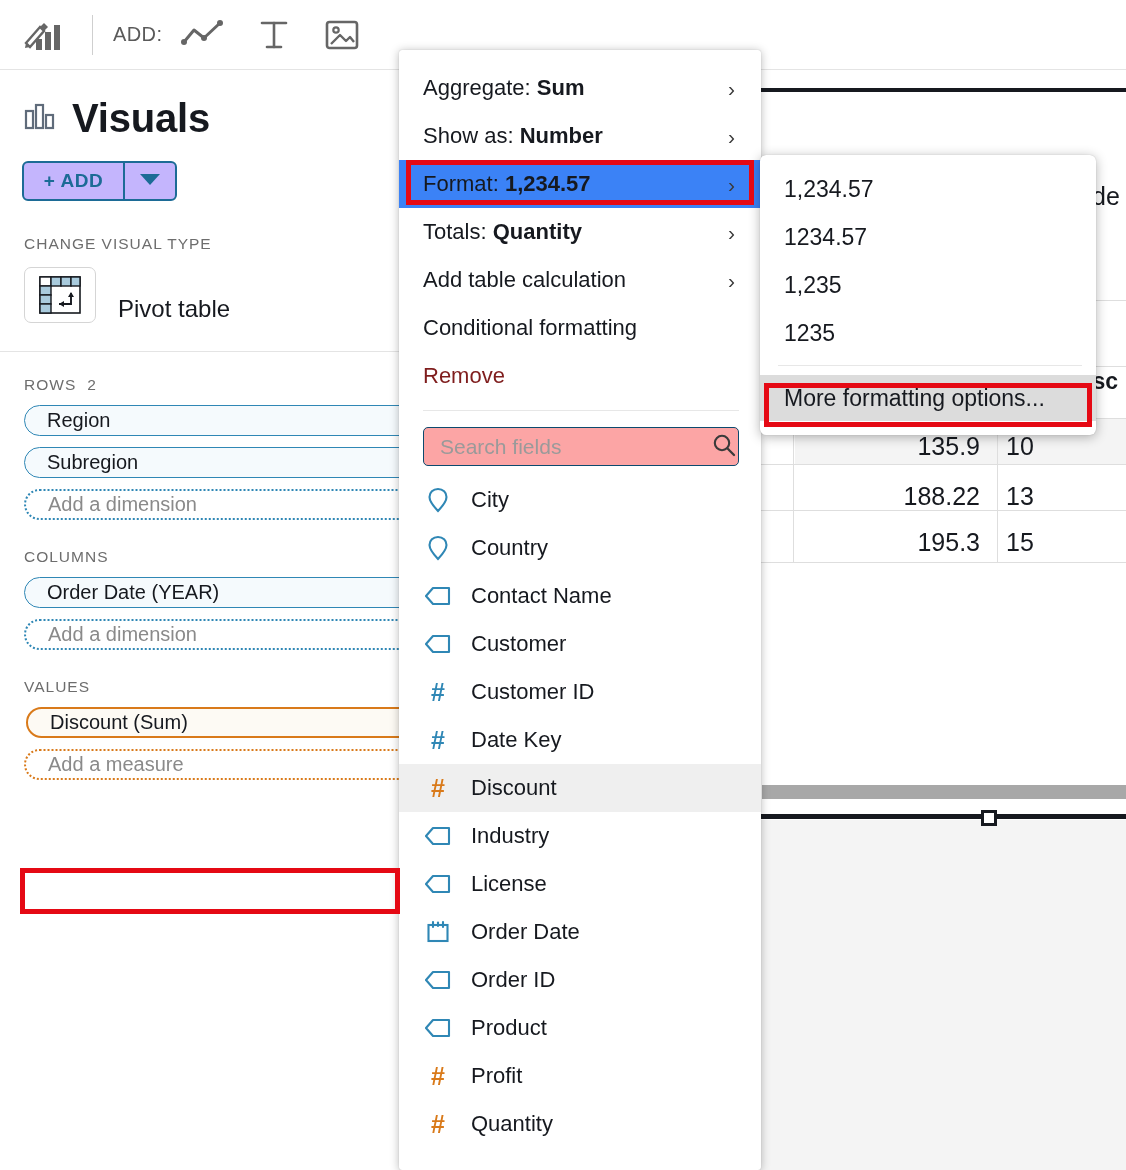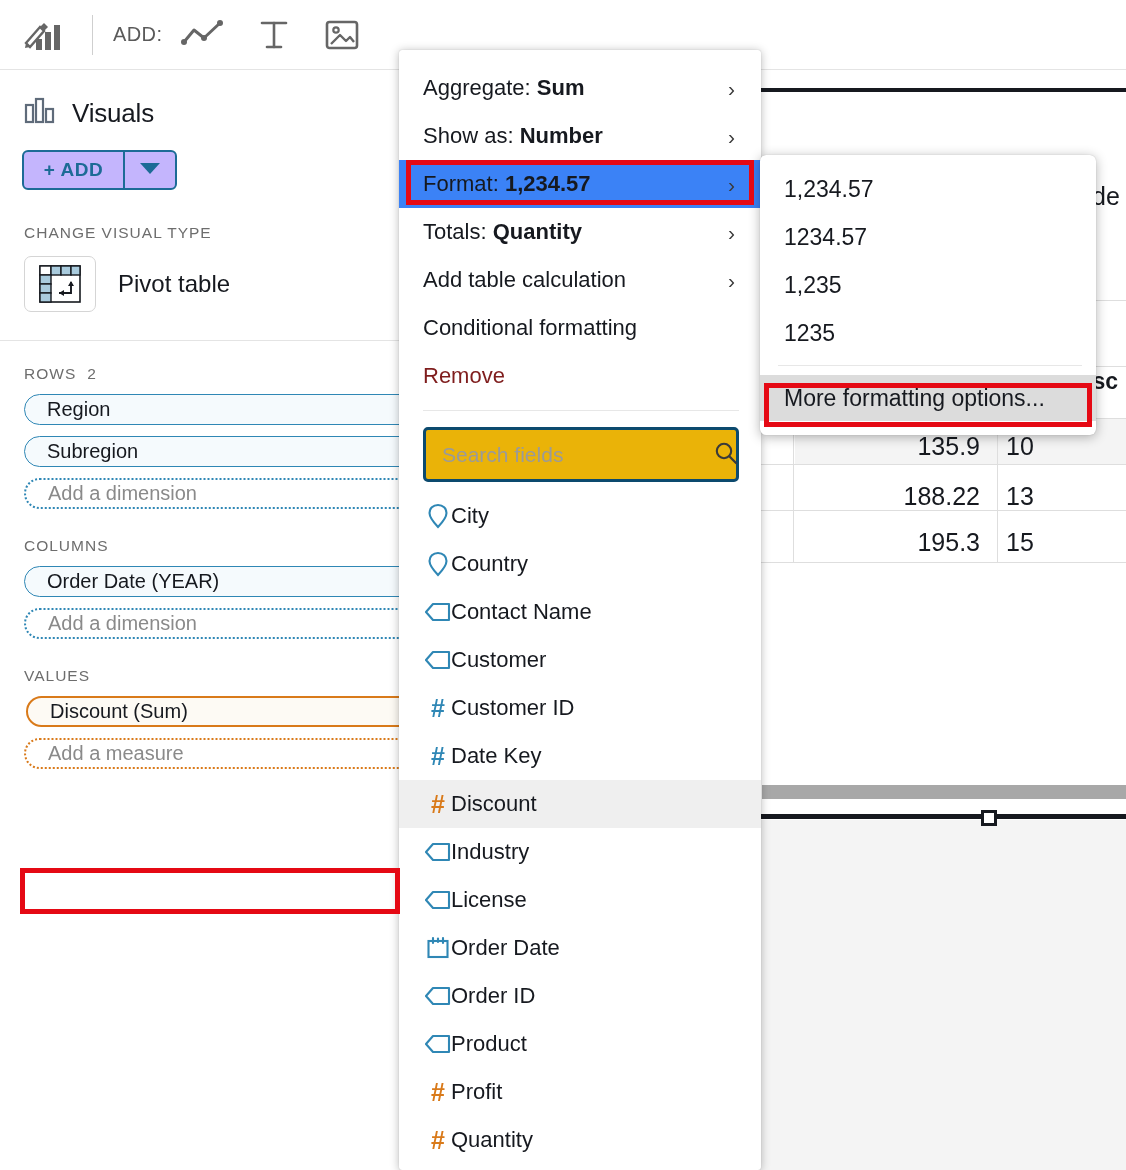--- a/index.html
+++ b/index.html
@@ -27,41 +27,41 @@
 
   
   .left-panel {
     position: absolute; left: 0; top: 70px; width: 400px; height: 1100px;
     background: #fff; overflow: hidden;
   }
   .panel-title-row {
     display: flex; align-items: center; gap: 14px;
     padding: 26px 0 0 24px;
   }
-  .panel-title { font-size: 26px; font-weight: 400; color: #16191f; letter-spacing: -.2px; }
+  .panel-title { font-size: 40px; font-weight: 700; color: #16191f; letter-spacing: -.2px; }
 
   .add-btn-group {
     display: flex; margin: 20px 0 0 22px; width: 155px; height: 40px;
     border: 2px solid #1c6b96; border-radius: 6px; overflow: hidden; background: #c4b5fd;
   }
   .add-btn-main {
     flex: 1; display: flex; align-items: center; justify-content: center; gap: 7px;
     color: #1c6b96; font-size: 19px; font-weight: 600; letter-spacing: .5px; cursor: pointer;
   }
   .add-btn-caret {
     width: 52px; border-left: 2px solid #1c6b96; display: flex;
     align-items: center; justify-content: center; cursor: pointer;
   }
 
   .section-label {
     font-size: 15.5px; color: #6d6d6d; letter-spacing: 1.0px;
     text-transform: uppercase; font-weight: 400;
   }
   .cvt-block { padding: 34px 0 0 24px; }
-  .cvt-row { display: flex; align-items: center; gap: 22px; margin-top: 14px; }
+  .cvt-row { display: flex; align-items: flex-end; gap: 22px; margin-top: 14px; }
   .cvt-swatch {
     width: 72px; height: 56px; border: 1px solid #d5d5d5; border-radius: 7px;
     background: #fff; display: flex; align-items: center; justify-content: center; cursor: pointer;
   }
   .cvt-name { font-size: 24px; color: #16191f; font-weight: 400; }
 
   .panel-sep { height: 1px; background: #e4e4e4; margin-top: 28px; width: 400px; }
 
   .field-section { padding: 24px 0 0 24px; }
   .fs-head { display: flex; align-items: baseline; gap: 11px; }
@@ -135,32 +135,32 @@
   .ctx-item .lbl b { font-weight: 700; }
   .ctx-item.danger { color: #7f1d1d; }
   .chev {
     font-size: 21px; color: #3a3a3a; line-height: 1; margin-right: 4px;
     font-family: "Liberation Sans", sans-serif;
   }
   .ctx-divider { height: 1px; background: #e7e7e7; margin: 10px 22px 0 24px; }
 
   .search-wrap { padding: 16px 22px 0 24px; }
   .search-box {
-    height: 55px; border: 3px solid #0c4a6e; border-radius: 5px;
-    display: flex; align-items: center; padding: 0 14px 0 16px; background: #eab308;
+    height: 39px; border: 1px solid #0c4a6e; border-radius: 5px;
+    display: flex; align-items: center; padding: 0 14px 0 16px; background: #fca5a5;
   }
   .search-box input {
     flex: 1; border: none; outline: none; font-size: 21px; color: #16191f;
     font-family: "Liberation Sans", sans-serif; background: transparent;
   }
   .search-box input::placeholder { color: #9a9a9a; }
 
   .field-list { margin-top: 10px; }
   .field-row {
-    height: 48px; display: flex; align-items: center; 
+    height: 48px; display: flex; align-items: center; gap: 20px;
     padding-left: 26px; font-size: 22px; color: #16191f; cursor: pointer;
   }
   .field-row.hover { background: #efefef; }
   .field-ico { width: 26px; display: flex; align-items: center; justify-content: center; }
   .hash { font-size: 25px; font-weight: 600; line-height: 1; }
   .hash.blue { color: #2f87b5; }
   .hash.orange { color: #d97a1a; }
 
   
   .submenu {

